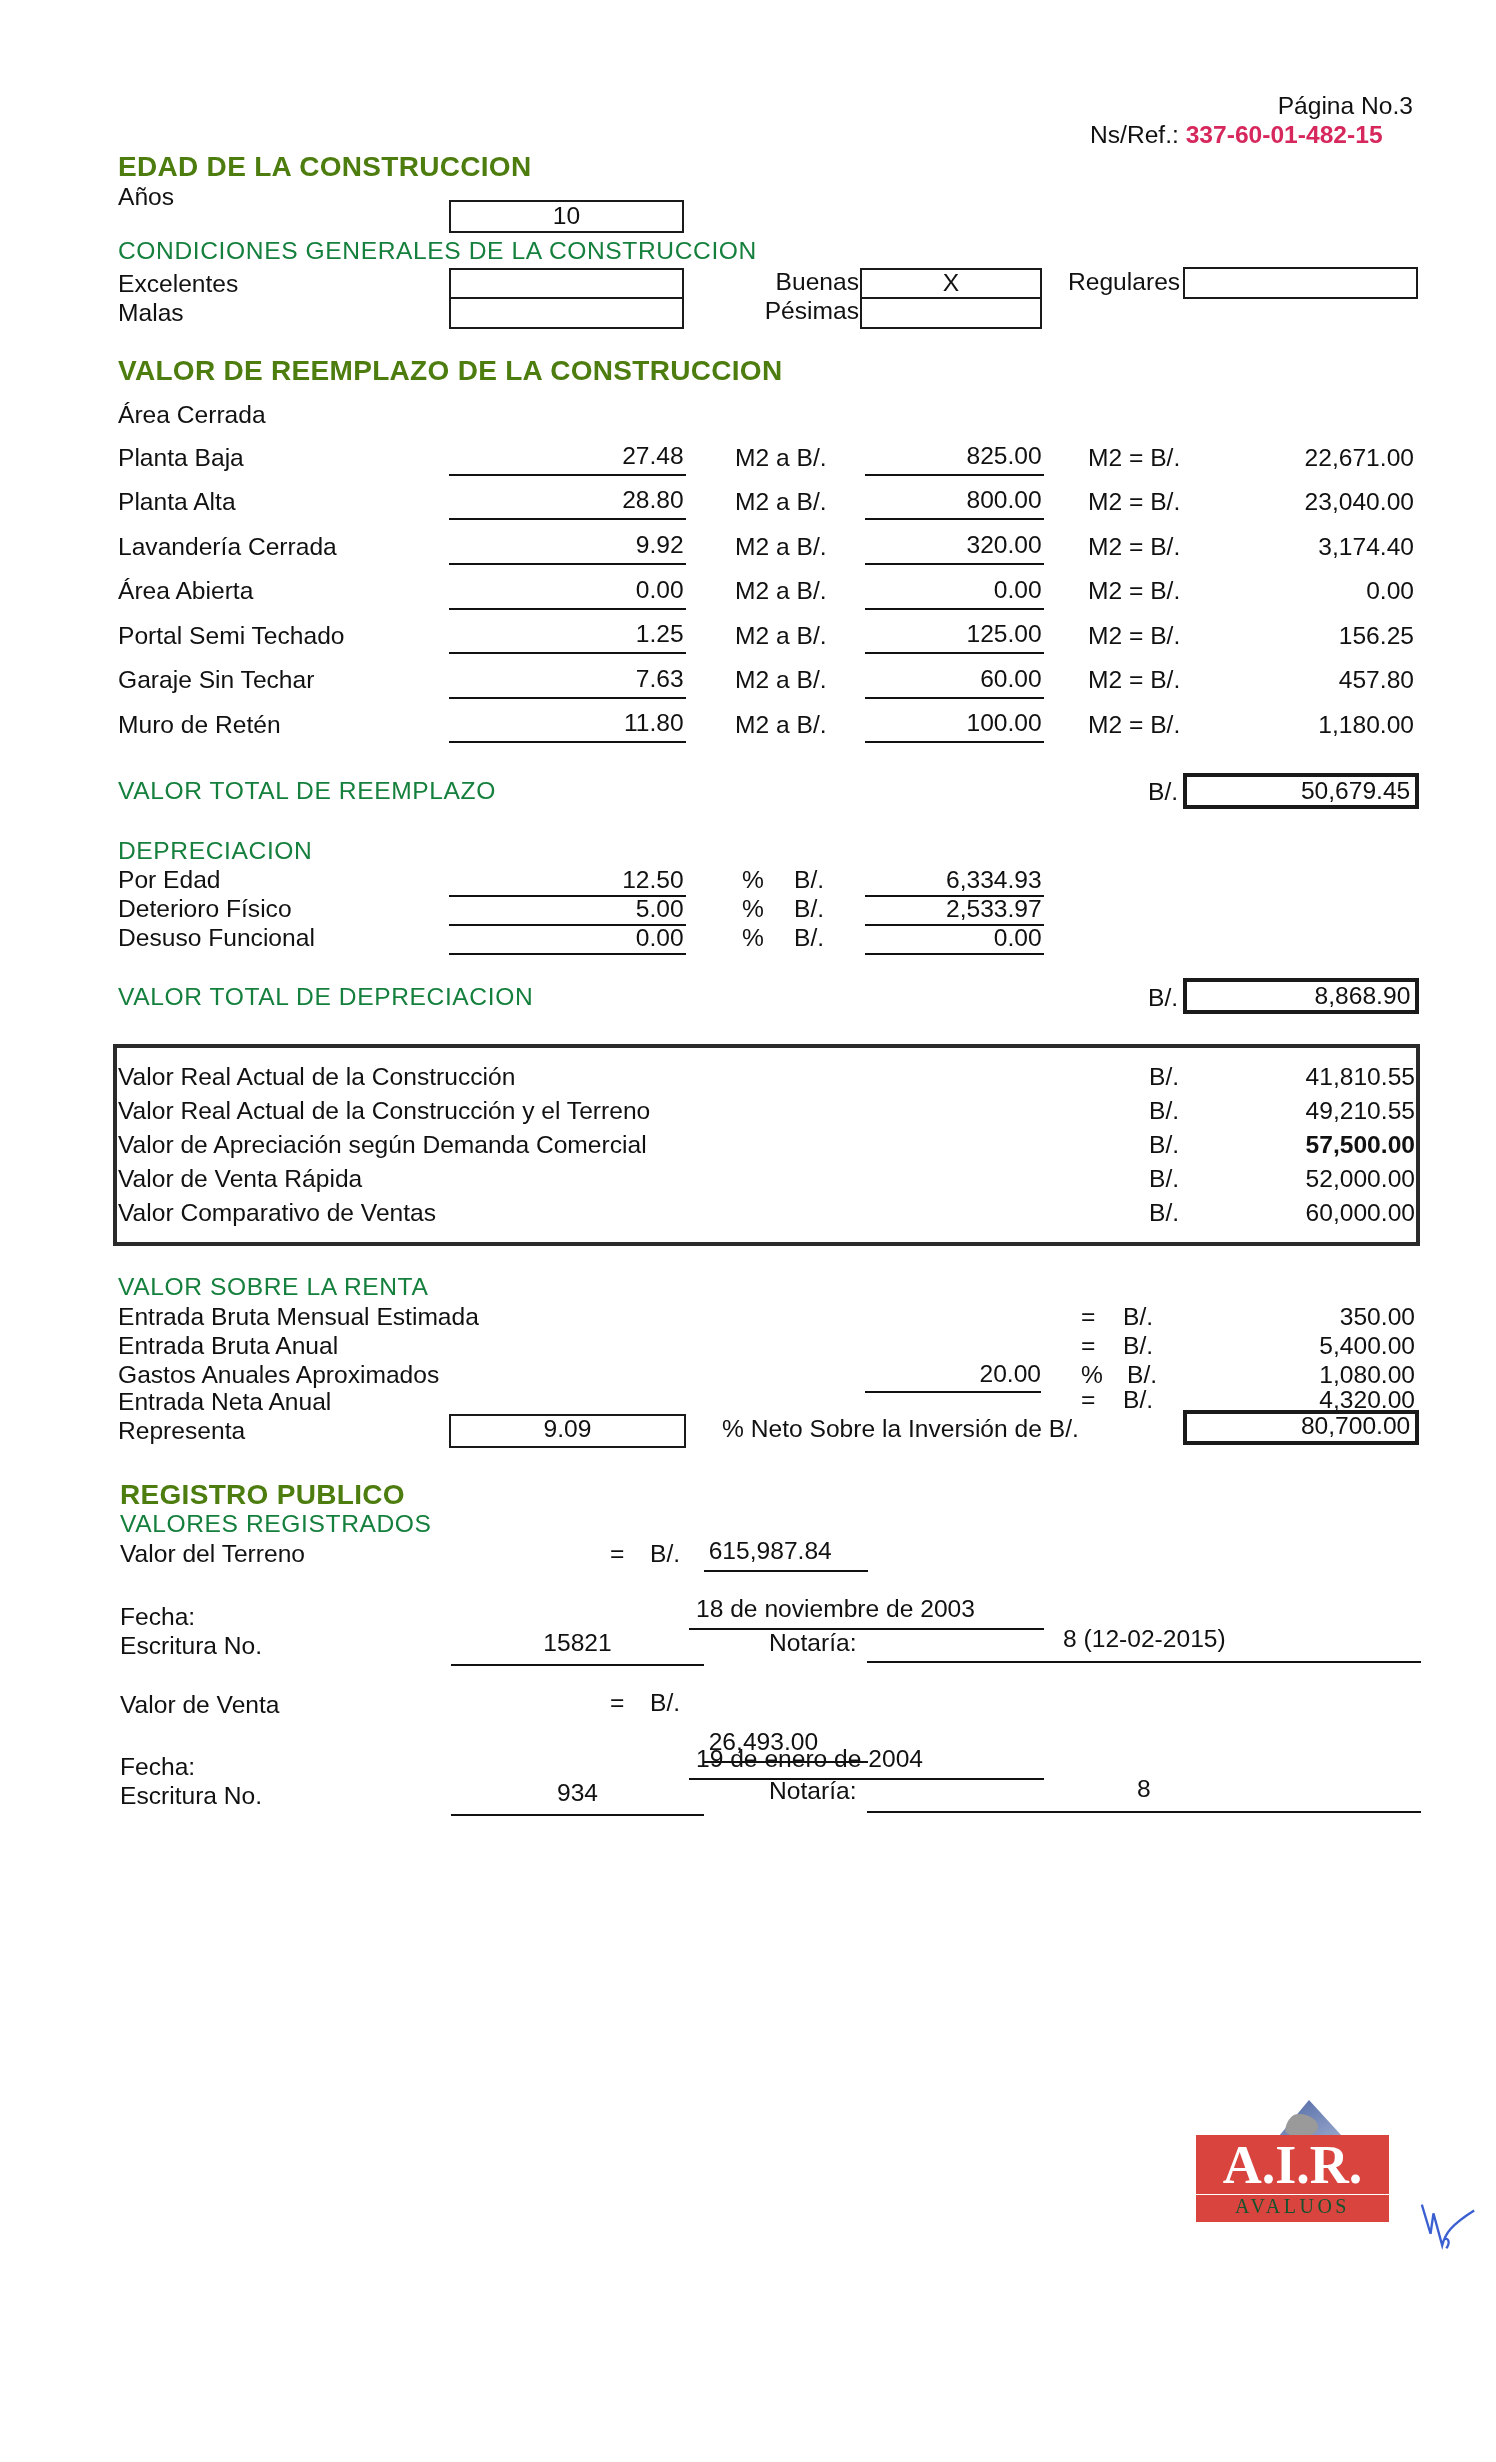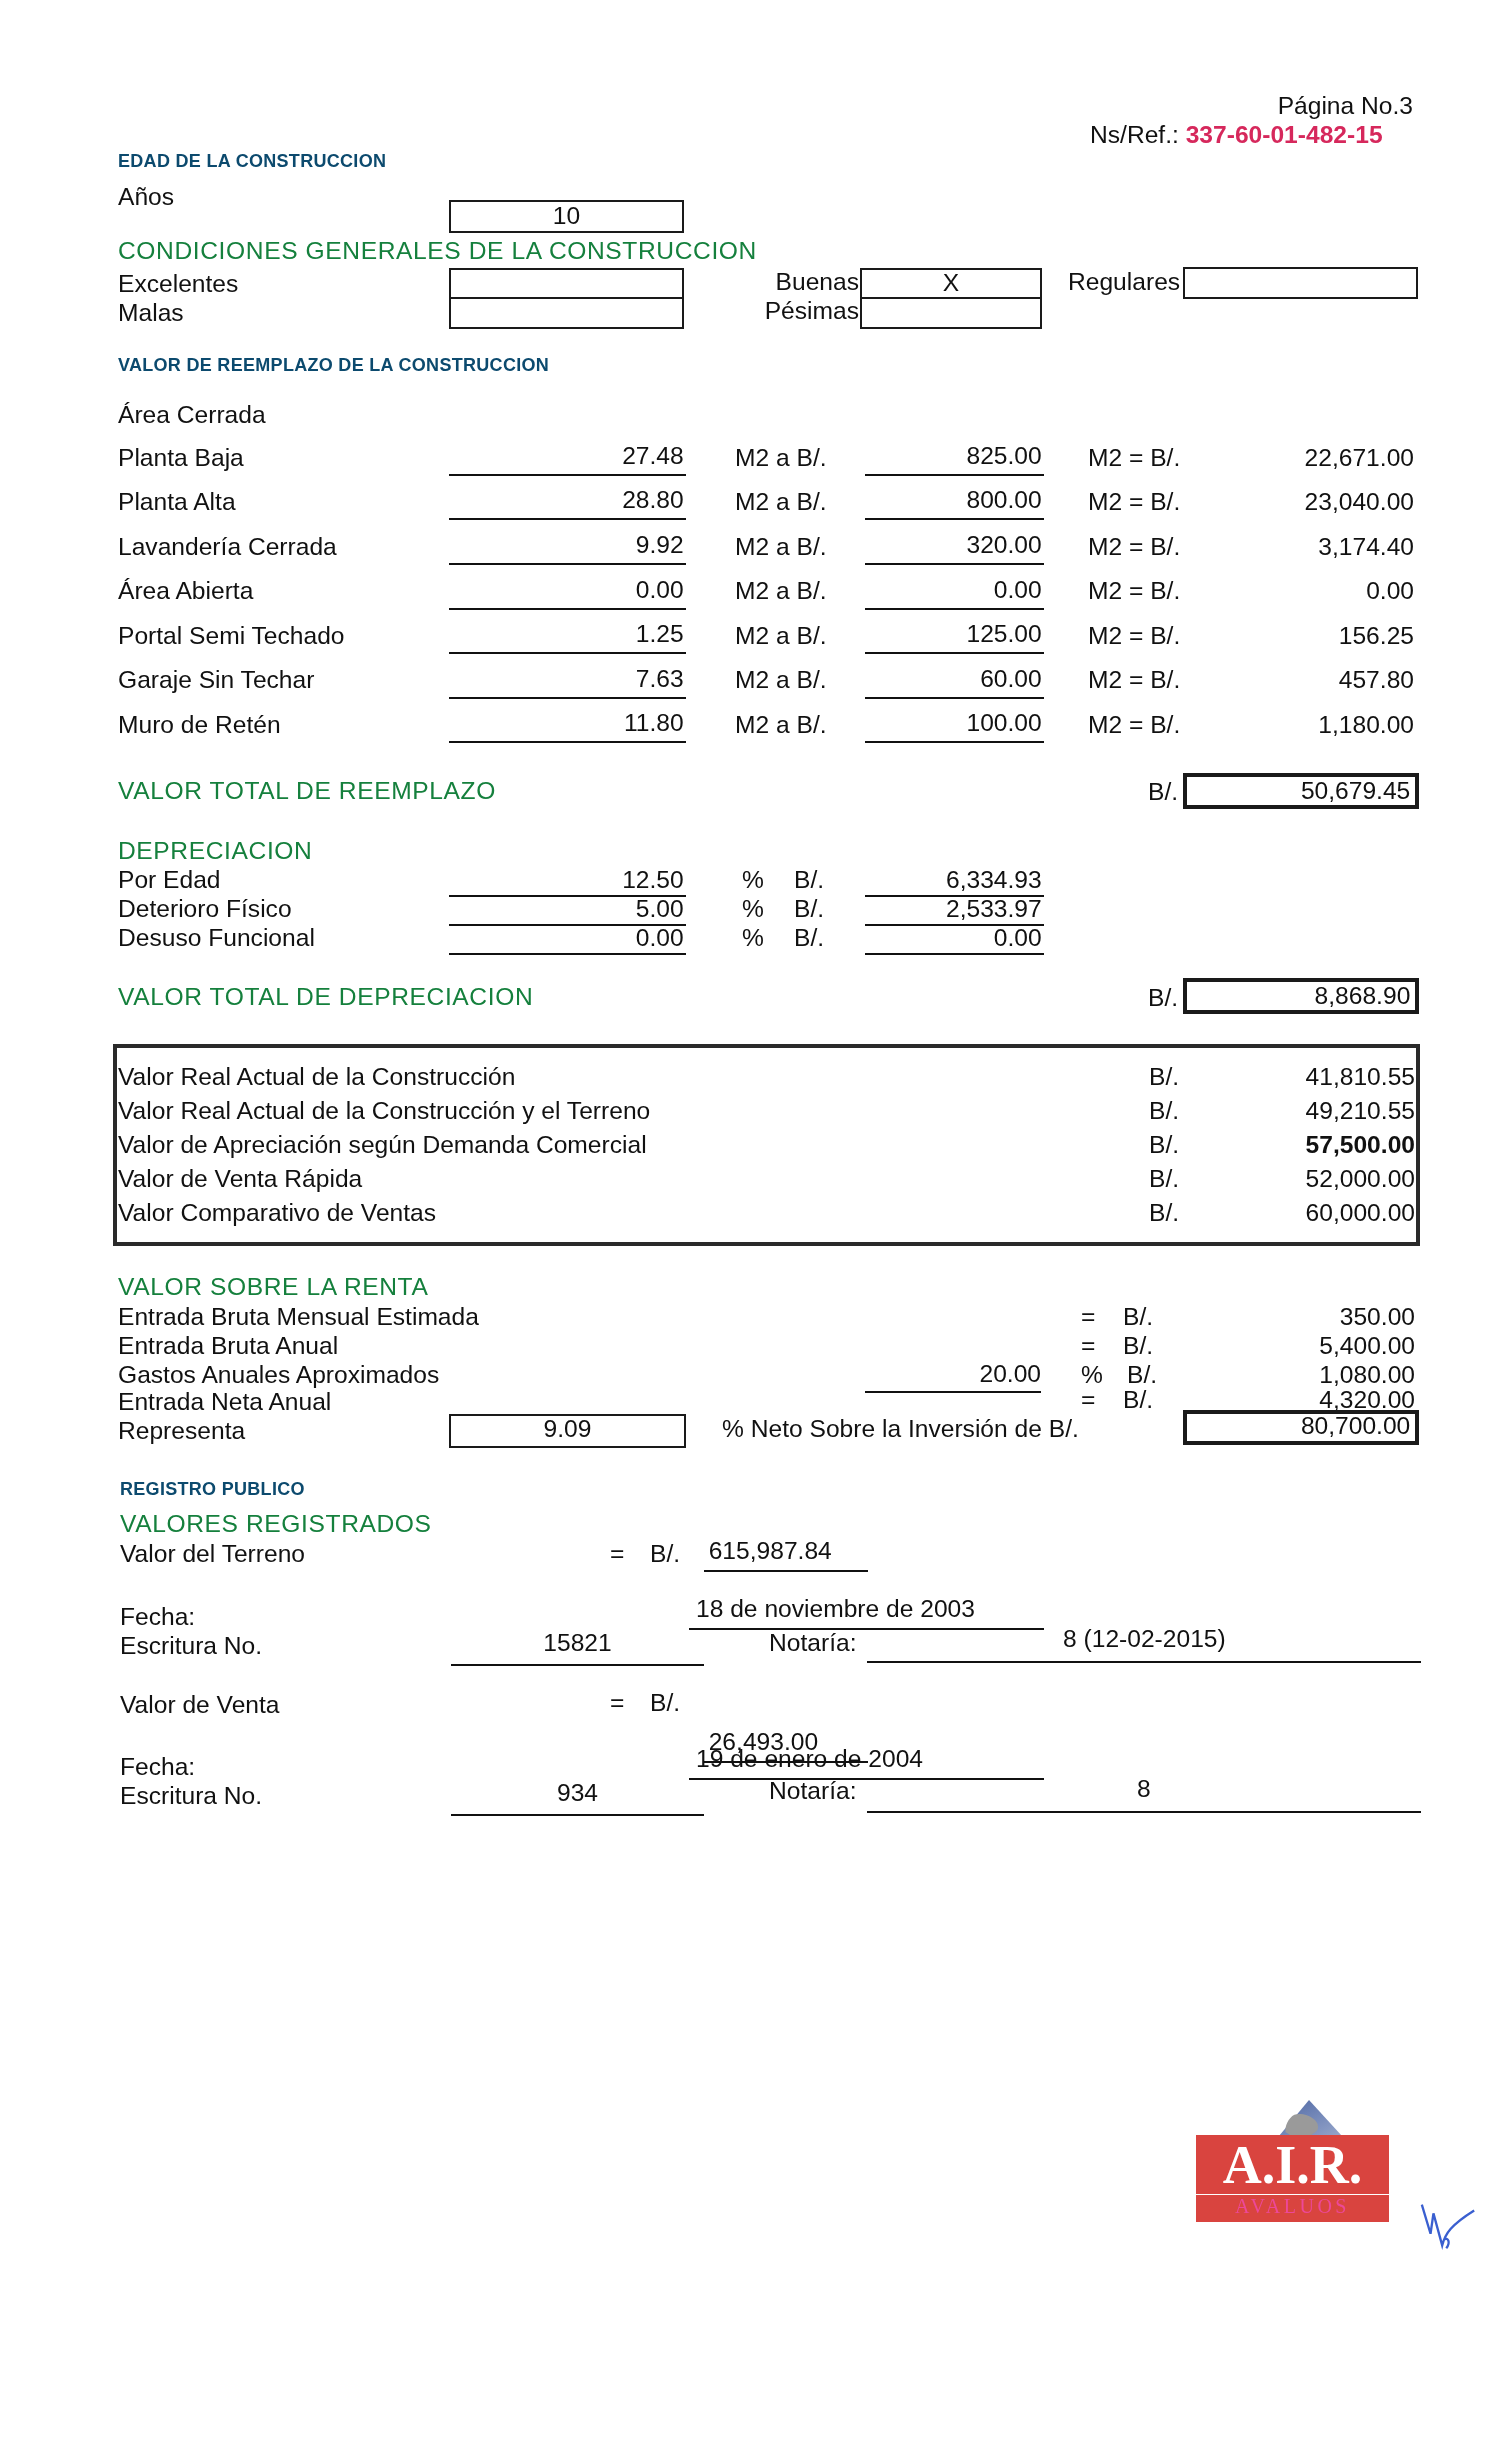--- a/index.html
+++ b/index.html
@@ -1,20 +1,20 @@
 <!DOCTYPE html>
 <html style="font-size:9.4px"><head>
 <meta charset="utf-8">
 <style>
   html, body { margin:0; padding:0; background:#ffffff; }
   body { width:1496px; height:2462px; position:relative; overflow:hidden;
          font-family:"Liberation Sans", sans-serif; color:#111; }
   .abs { position:absolute; }
   .t { font-size:24.6px; line-height:29px; white-space:nowrap; }
-  .h-red { color:#0c4a6e; font-weight:bold; font-size:18px; letter-spacing:0.3px; }
+  .h-red { color:#4d7c0f; font-weight:bold; font-size:28px; letter-spacing:0.3px; }
   .h-grey { color:#15803d; font-size:24.6px; letter-spacing:0.6px; }
   .box { position:absolute; border:2.9px solid #1a1a1a; box-sizing:border-box; background:#fff; }
   .ul { position:absolute; border-bottom:2.9px solid #111; box-sizing:border-box; text-align:right; font-size:24.6px; line-height:29px; white-space:nowrap; }
   .r { text-align:right; }
   .c { text-align:center; }
   .bold { font-weight:bold; }
   .summary { position:absolute; left:113px; top:1044px; width:1307px; height:202px;
              border:4.1px solid #2a2a2a; box-sizing:border-box; }
 </style>
 </head>
@@ -199,20 +199,20 @@
       <linearGradient id="tg" x1="0" y1="0" x2="1" y2="1">
         <stop offset="0" stop-color="#3f5a9c"></stop>
         <stop offset="1" stop-color="#c9d2e6"></stop>
       </linearGradient>
     </defs>
     <polygon points="220,0 120,120 330,120" fill="url(#tg)"></polygon>
     <path d="M195,25 C215,20 240,35 235,50 C230,60 220,55 225,70 C235,80 250,80 262,90 C270,95 262,110 252,118 L235,110 C240,95 225,90 215,80 C200,72 190,60 180,55 C178,45 185,30 195,25 Z" fill="#9a9a9a"></path>
   </svg>
   <div class="abs" style="left:16px;top:35px;width:193px;height:87px;background:#d9443f;"></div>
   <div class="abs" style="left:16px;top:36px;width:193px;text-align:center;font-family:'Liberation Serif', serif;font-weight:bold;color:#fff;font-size:54px;line-height:59px;">A.I.R.</div>
-  <div class="abs" style="left:16px;top:94px;width:193px;text-align:center;font-family:'Liberation Serif', serif;color:#ec4899;font-size:20px;letter-spacing:3.5px;border-top:1.8px solid #fff;">AVALUOS</div>
+  <div class="abs" style="left:16px;top:94px;width:193px;text-align:center;font-family:'Liberation Serif', serif;color:#14532d;font-size:20px;letter-spacing:3.5px;border-top:1.8px solid #fff;">AVALUOS</div>
 </div>
 <div class="abs" style="left:1416px;top:2193px;width:64px;height:64px;">
   <svg width="64" height="64" viewBox="0 0 110 110">
     <path d="M10,20 L25,70 L30,35 L45,90 C50,70 60,55 100,30 M48,80 C55,75 60,85 52,95" stroke="#3a5fd0" stroke-width="4" fill="none"></path>
   </svg>
 </div>
 
 
 </body></html>

